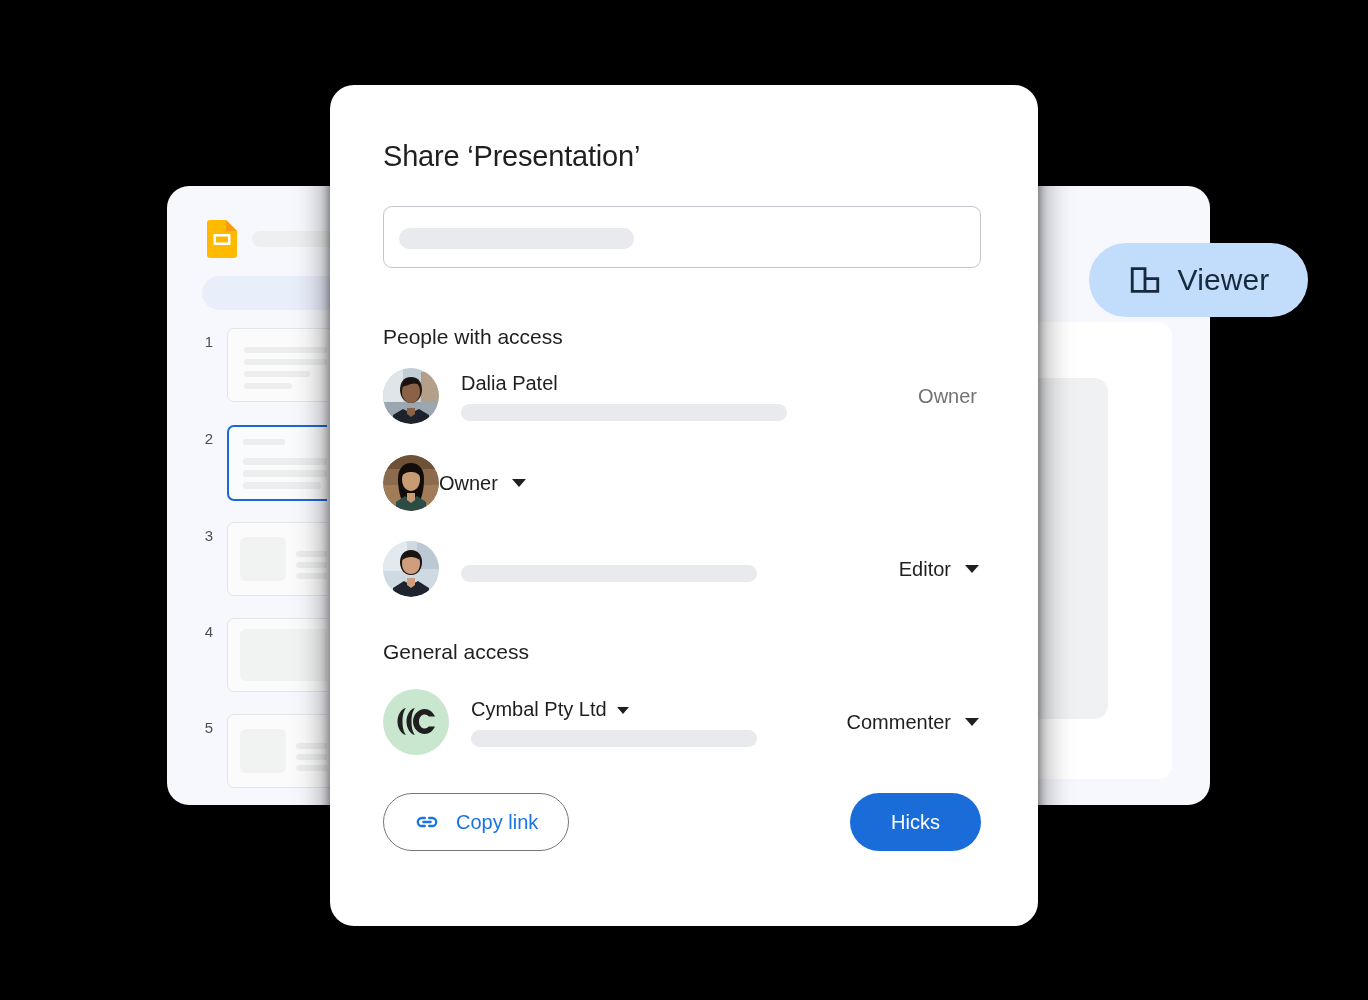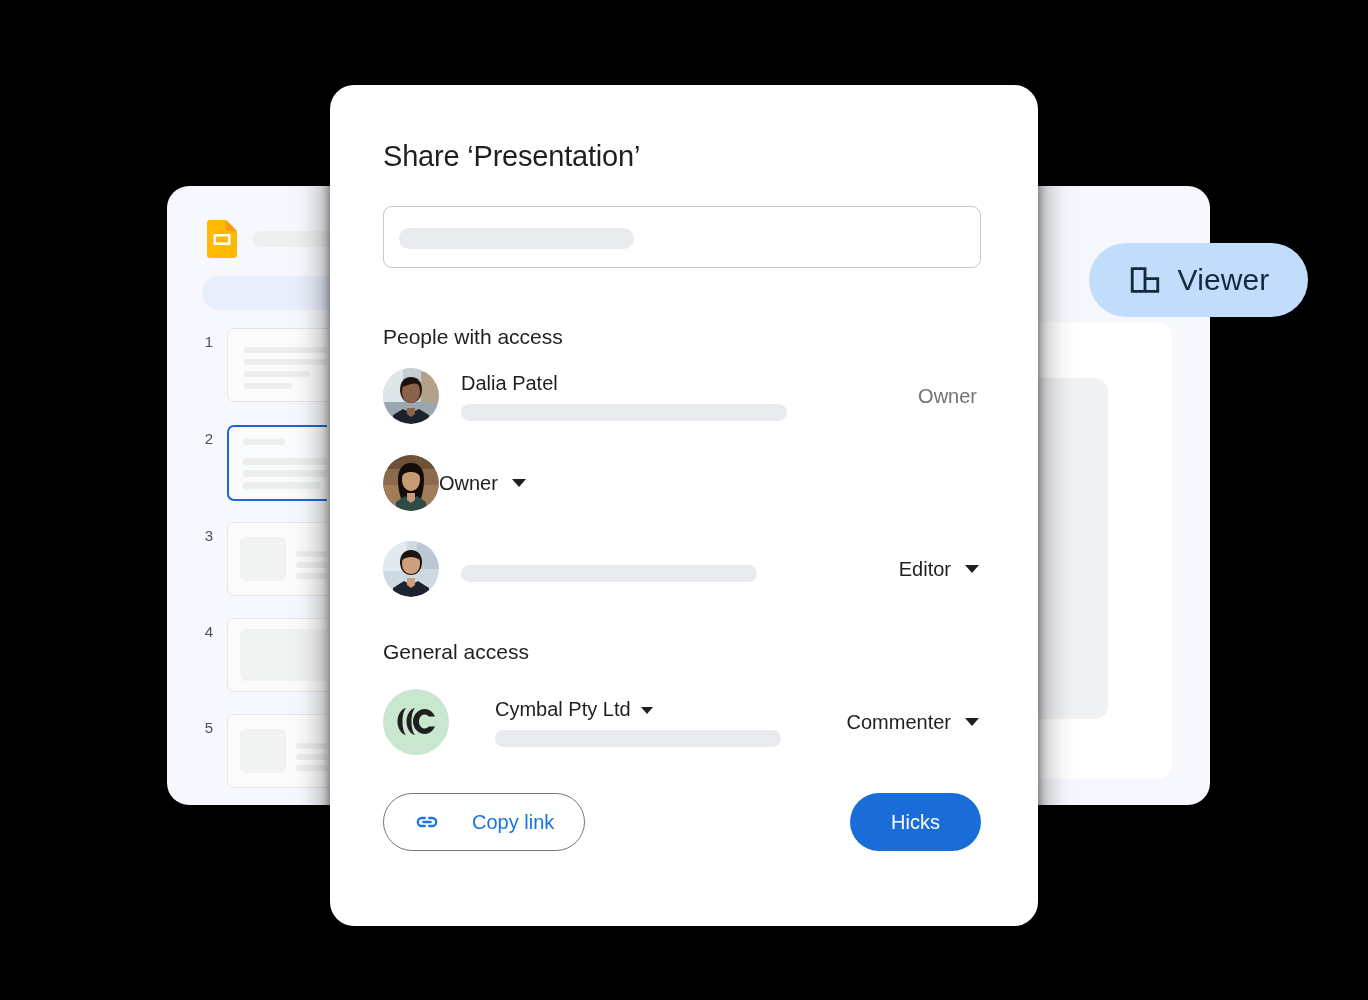--- a/index.html
+++ b/index.html
@@ -270,21 +270,20 @@
   }
 
   .general-row {
     position: absolute;
     left: 53px;
     top: 605px;
     width: 598px;
     height: 64px;
     display: flex;
     align-items: center;
-    gap: 24px;
   }
   .org-avatar {
     width: 66px;
     height: 66px;
     border-radius: 50%;
     background: #c9e7ce;
     flex: 0 0 66px;
     display: flex;
     align-items: center;
     justify-content: center;
@@ -308,21 +307,21 @@
     position: absolute;
     left: 0;
     top: 0;
     height: 58px;
     padding: 0 30px;
     border: 1px solid #747775;
     border-radius: 29px;
     background: #fff;
     display: flex;
     align-items: center;
-    gap: 32px;
+    gap: 16px;
     cursor: pointer;
     box-sizing: border-box;
   }
   .copy-link-label {
     font-size: 20px;
     color: #1a73e8;
     font-family: "Liberation Sans", sans-serif;
   }
   .link-icon { width: 26px; height: 26px; display:block; }
   .done-btn {

